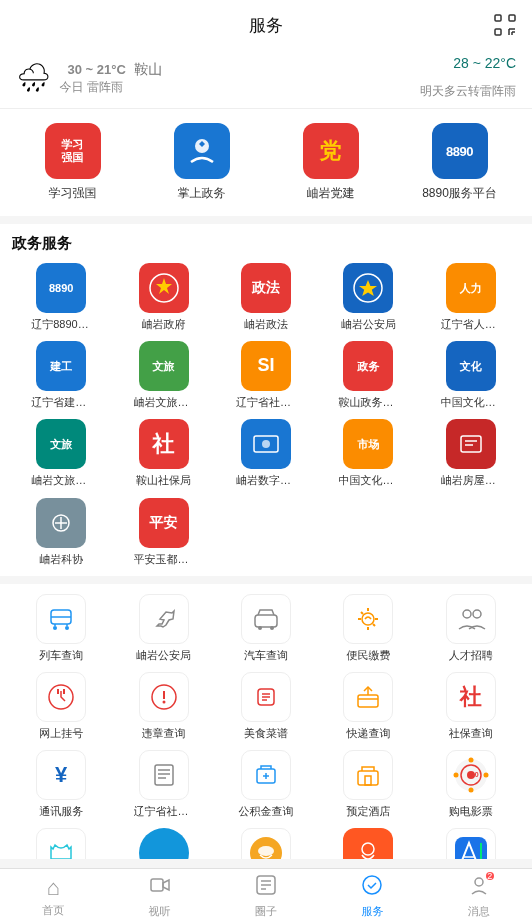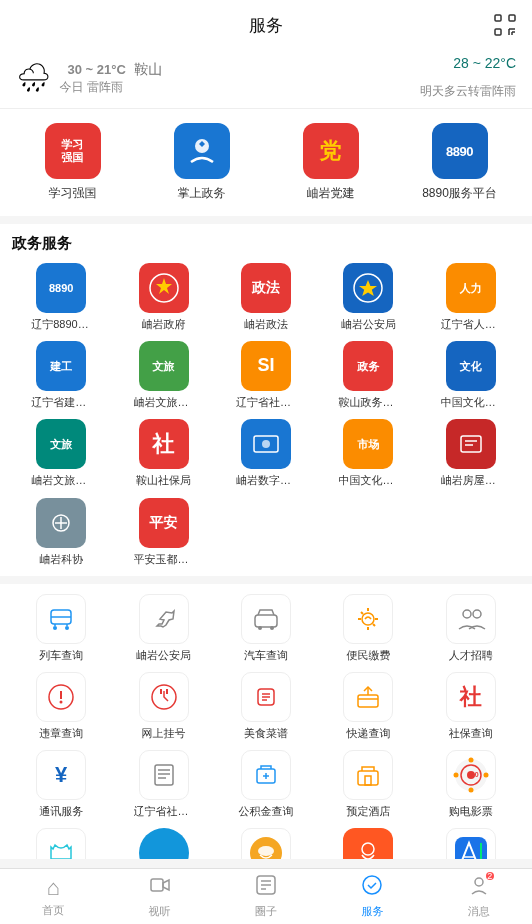--- a/index.html
+++ b/index.html
@@ -459,37 +459,37 @@
               <path d="M14 26 Q22 20 30 26" fill="none" stroke="#888" stroke-width="1.5"></path>
             </svg>
         </div>
         <span class="grid-label">人才招聘</span>
       </div>
 
       <div class="grid-item">
         <div class="grid-icon bg-white">
           <svg width="32" height="32" viewBox="0 0 32 32">
               <circle cx="16" cy="16" r="12" fill="none" stroke="#e53935" stroke-width="1.5"></circle>
-              <line x1="16" y1="10" x2="16" y2="18" stroke="#e53935" stroke-width="2"></line>
-              <circle cx="16" cy="21" r="1.5" fill="#e53935"></circle>
-            </svg>
-        </div>
-        <span class="grid-label">违章查询</span>
-      </div>
-
-      <div class="grid-item">
-        <div class="grid-icon bg-white">
-          <svg width="32" height="32" viewBox="0 0 32 32">
-              <circle cx="16" cy="16" r="12" fill="none" stroke="#e53935" stroke-width="1.5"></circle>
               <path d="M16 10 L16 16 L20 20" stroke="#e53935" stroke-width="1.5" fill="none"></path>
               <line x1="13" y1="8" x2="13" y2="13" stroke="#e53935" stroke-width="2"></line>
               <line x1="19" y1="8" x2="19" y2="13" stroke="#e53935" stroke-width="2"></line>
             </svg>
         </div>
         <span class="grid-label">网上挂号</span>
+      </div>
+
+      <div class="grid-item">
+        <div class="grid-icon bg-white">
+          <svg width="32" height="32" viewBox="0 0 32 32">
+              <circle cx="16" cy="16" r="12" fill="none" stroke="#e53935" stroke-width="1.5"></circle>
+              <line x1="16" y1="10" x2="16" y2="18" stroke="#e53935" stroke-width="2"></line>
+              <circle cx="16" cy="21" r="1.5" fill="#e53935"></circle>
+            </svg>
+        </div>
+        <span class="grid-label">违章查询</span>
       </div>
 
       <div class="grid-item">
         <div class="grid-icon bg-white">
           <svg width="32" height="32" viewBox="0 0 32 32">
               <rect x="8" y="8" width="16" height="16" rx="3" fill="none" stroke="#e53935" stroke-width="1.5"></rect>
               <line x1="12" y1="13" x2="20" y2="13" stroke="#e53935" stroke-width="1.5"></line>
               <line x1="12" y1="16" x2="20" y2="16" stroke="#e53935" stroke-width="1.5"></line>
               <line x1="12" y1="19" x2="17" y2="19" stroke="#e53935" stroke-width="1.5"></line>
             </svg>

